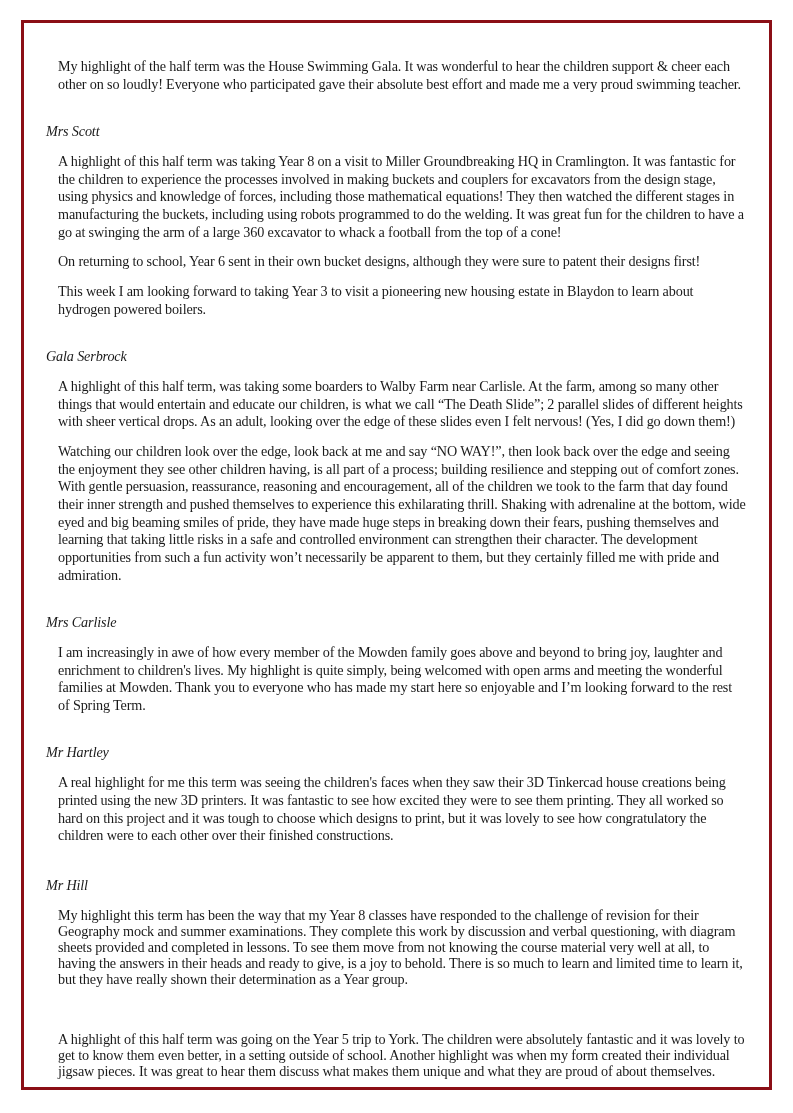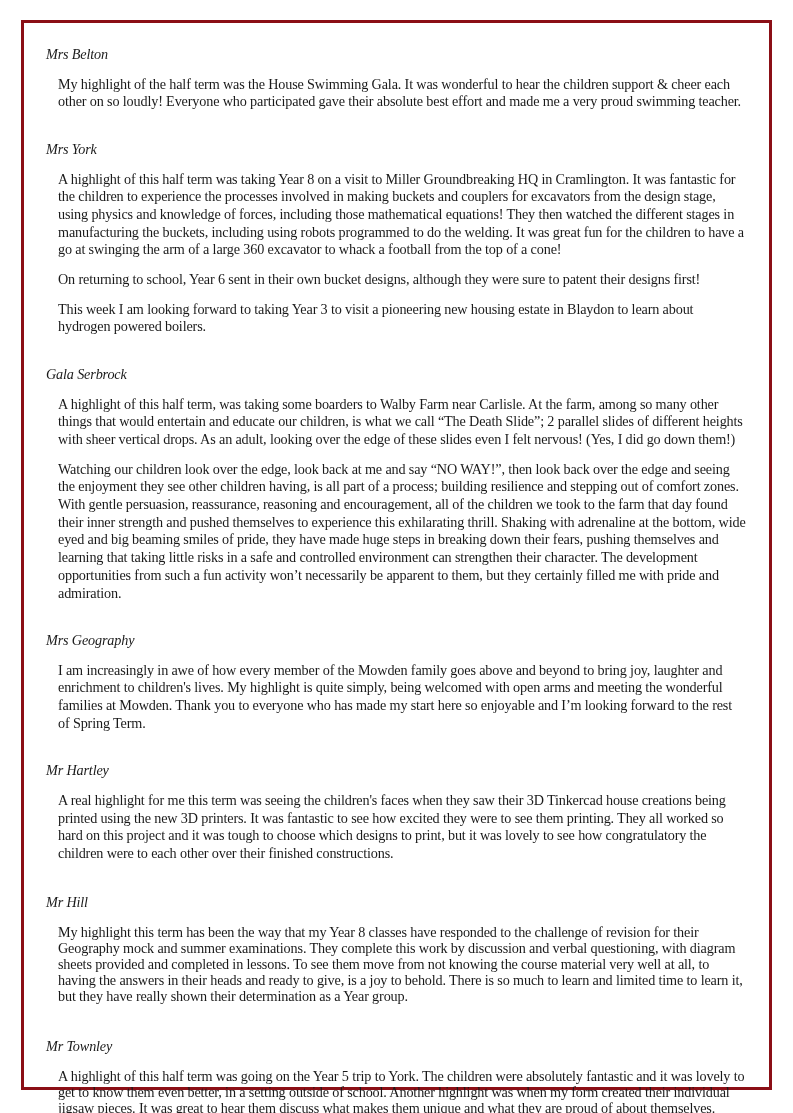--- a/index.html
+++ b/index.html
@@ -32,56 +32,54 @@
     .gap { height: 17.7px; }
   </style>
 </head>
 <body>
 
 <div class="frame" style="border-color: rgb(139, 15, 22);"></div>
 
 <div class="content">
 
   <div class="entry">
-    <span class="name">Mrs Belton</span>
     <p>My highlight of the half term was the House Swimming Gala. It was wonderful to hear the children support &amp; cheer each other on so loudly! Everyone who participated gave their absolute best effort and made me a very proud swimming teacher.</p>
   </div>
   <div class="gap"></div>
 
   <div class="entry">
-    <span class="name">Mrs York</span>
+    <span class="name">Mrs Scott</span>
     <p>A highlight of this half term was taking Year 8 on a visit to Miller Groundbreaking HQ in Cramlington. It was fantastic for the children to experience the processes involved in making buckets and couplers for excavators from the design stage, using physics and knowledge of forces, including those mathematical equations! They then watched the different stages in manufacturing the buckets, including using robots programmed to do the welding. It was great fun for the children to have a go at swinging the arm of a large 360 excavator to whack a football from the top of a cone!</p>
     <p>On returning to school, Year 6 sent in their own bucket designs, although they were sure to patent their designs first!</p>
     <p>This week I am looking forward to taking Year 3 to visit a pioneering new housing estate in Blaydon to learn about hydrogen powered boilers.</p>
   </div>
   <div class="gap"></div>
 
   <div class="entry">
     <span class="name">Gala Serbrock</span>
     <p>A highlight of this half term, was taking some boarders to Walby Farm near Carlisle. At the farm, among so many other things that would  entertain and educate our children, is what we call “The Death Slide”; 2 parallel slides of different heights with sheer vertical drops. As an adult, looking over the edge of these slides even I felt nervous! (Yes, I did go down them!)</p>
     <p>Watching our children look over the edge, look back at me and say “NO WAY!”, then look back over the edge and seeing the enjoyment they see other children having, is all part of a process; building resilience and stepping out of comfort zones. With gentle persuasion, reassurance, reasoning and encouragement, all of the children we took to the farm that day found their inner strength and pushed themselves to experience this exhilarating thrill. Shaking with adrenaline at the bottom, wide eyed and big beaming smiles of pride, they have made huge steps in breaking down their fears, pushing themselves and learning that taking little risks in a safe and controlled environment can strengthen their character. The development opportunities from such a fun activity won’t necessarily be apparent to them, but they certainly filled me with pride and admiration.</p>
   </div>
   <div class="gap"></div>
 
   <div class="entry">
-    <span class="name">Mrs Geography</span>
+    <span class="name">Mrs Carlisle</span>
     <p>I am increasingly in awe of how every member of the Mowden family goes above and beyond to bring joy, laughter and enrichment to children's lives. My highlight is quite simply, being welcomed with open arms and meeting the wonderful families at Mowden. Thank you to everyone who has made my start here so enjoyable and I’m looking forward to the rest of Spring Term.</p>
   </div>
   <div class="gap"></div>
 
   <div class="entry">
     <span class="name">Mr Hartley</span>
     <p>A real highlight for me this term was seeing the children's faces when they saw their 3D Tinkercad house creations being printed using the new 3D printers. It was fantastic to see how excited they were to see them printing. They all worked so hard on this project and it was tough to choose which designs to print, but it was lovely to see how congratulatory the children were to each other over their finished constructions.</p>
   </div>
   <div class="gap"></div>
 
   <div class="entry loose">
     <span class="name">Mr Hill</span>
     <p>My highlight this term has been the way that my Year 8 classes have responded to the challenge of revision for their Geography mock and summer examinations. They complete this work by discussion and verbal questioning, with diagram sheets provided and completed in lessons. To see them move from not knowing the course material very well at all, to having the answers in their heads and ready to give, is a joy to behold. There is so much to learn and limited time to learn it, but they have really shown their determination as a Year group.</p>
   </div>
   <div class="gap" style="height:20px"></div>
 
   <div class="entry loose">
-    <span class="name">Mr Townley</span>
     <p>A highlight of this half term was going on the Year 5 trip to York. The children were absolutely fantastic and it was lovely to get to know them even better, in a setting outside of school. Another highlight was when my form created their individual jigsaw pieces. It was great to hear them discuss what makes them unique and what they are proud of about themselves.</p>
   </div>
 
 </div>
 
 </body></html>

